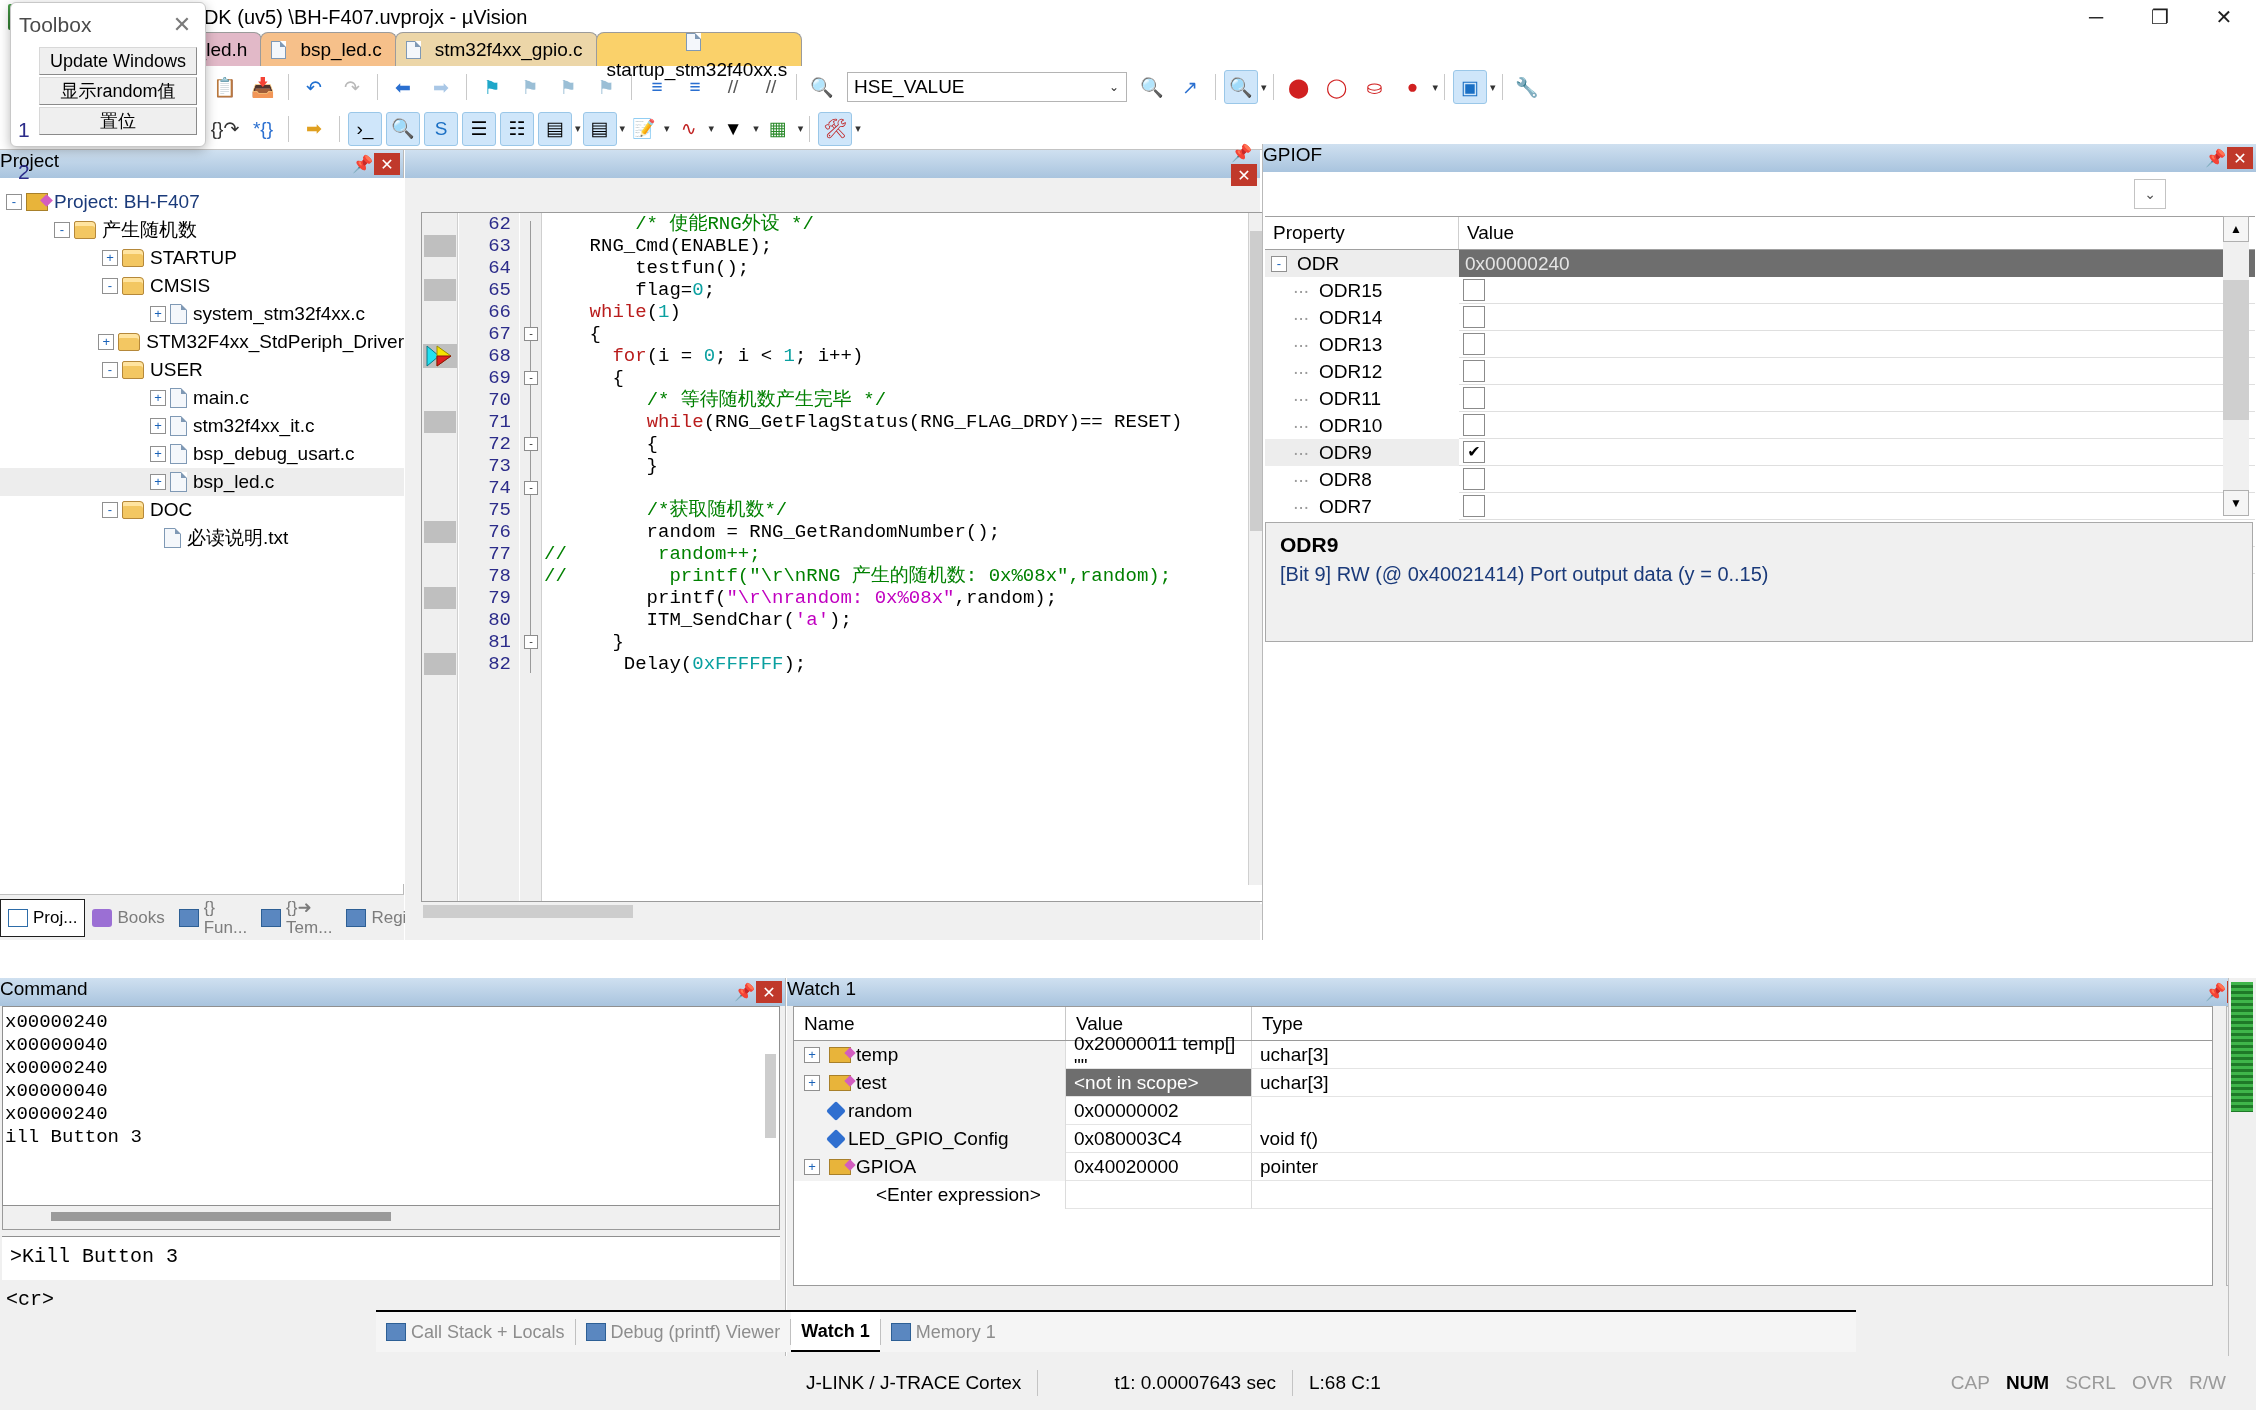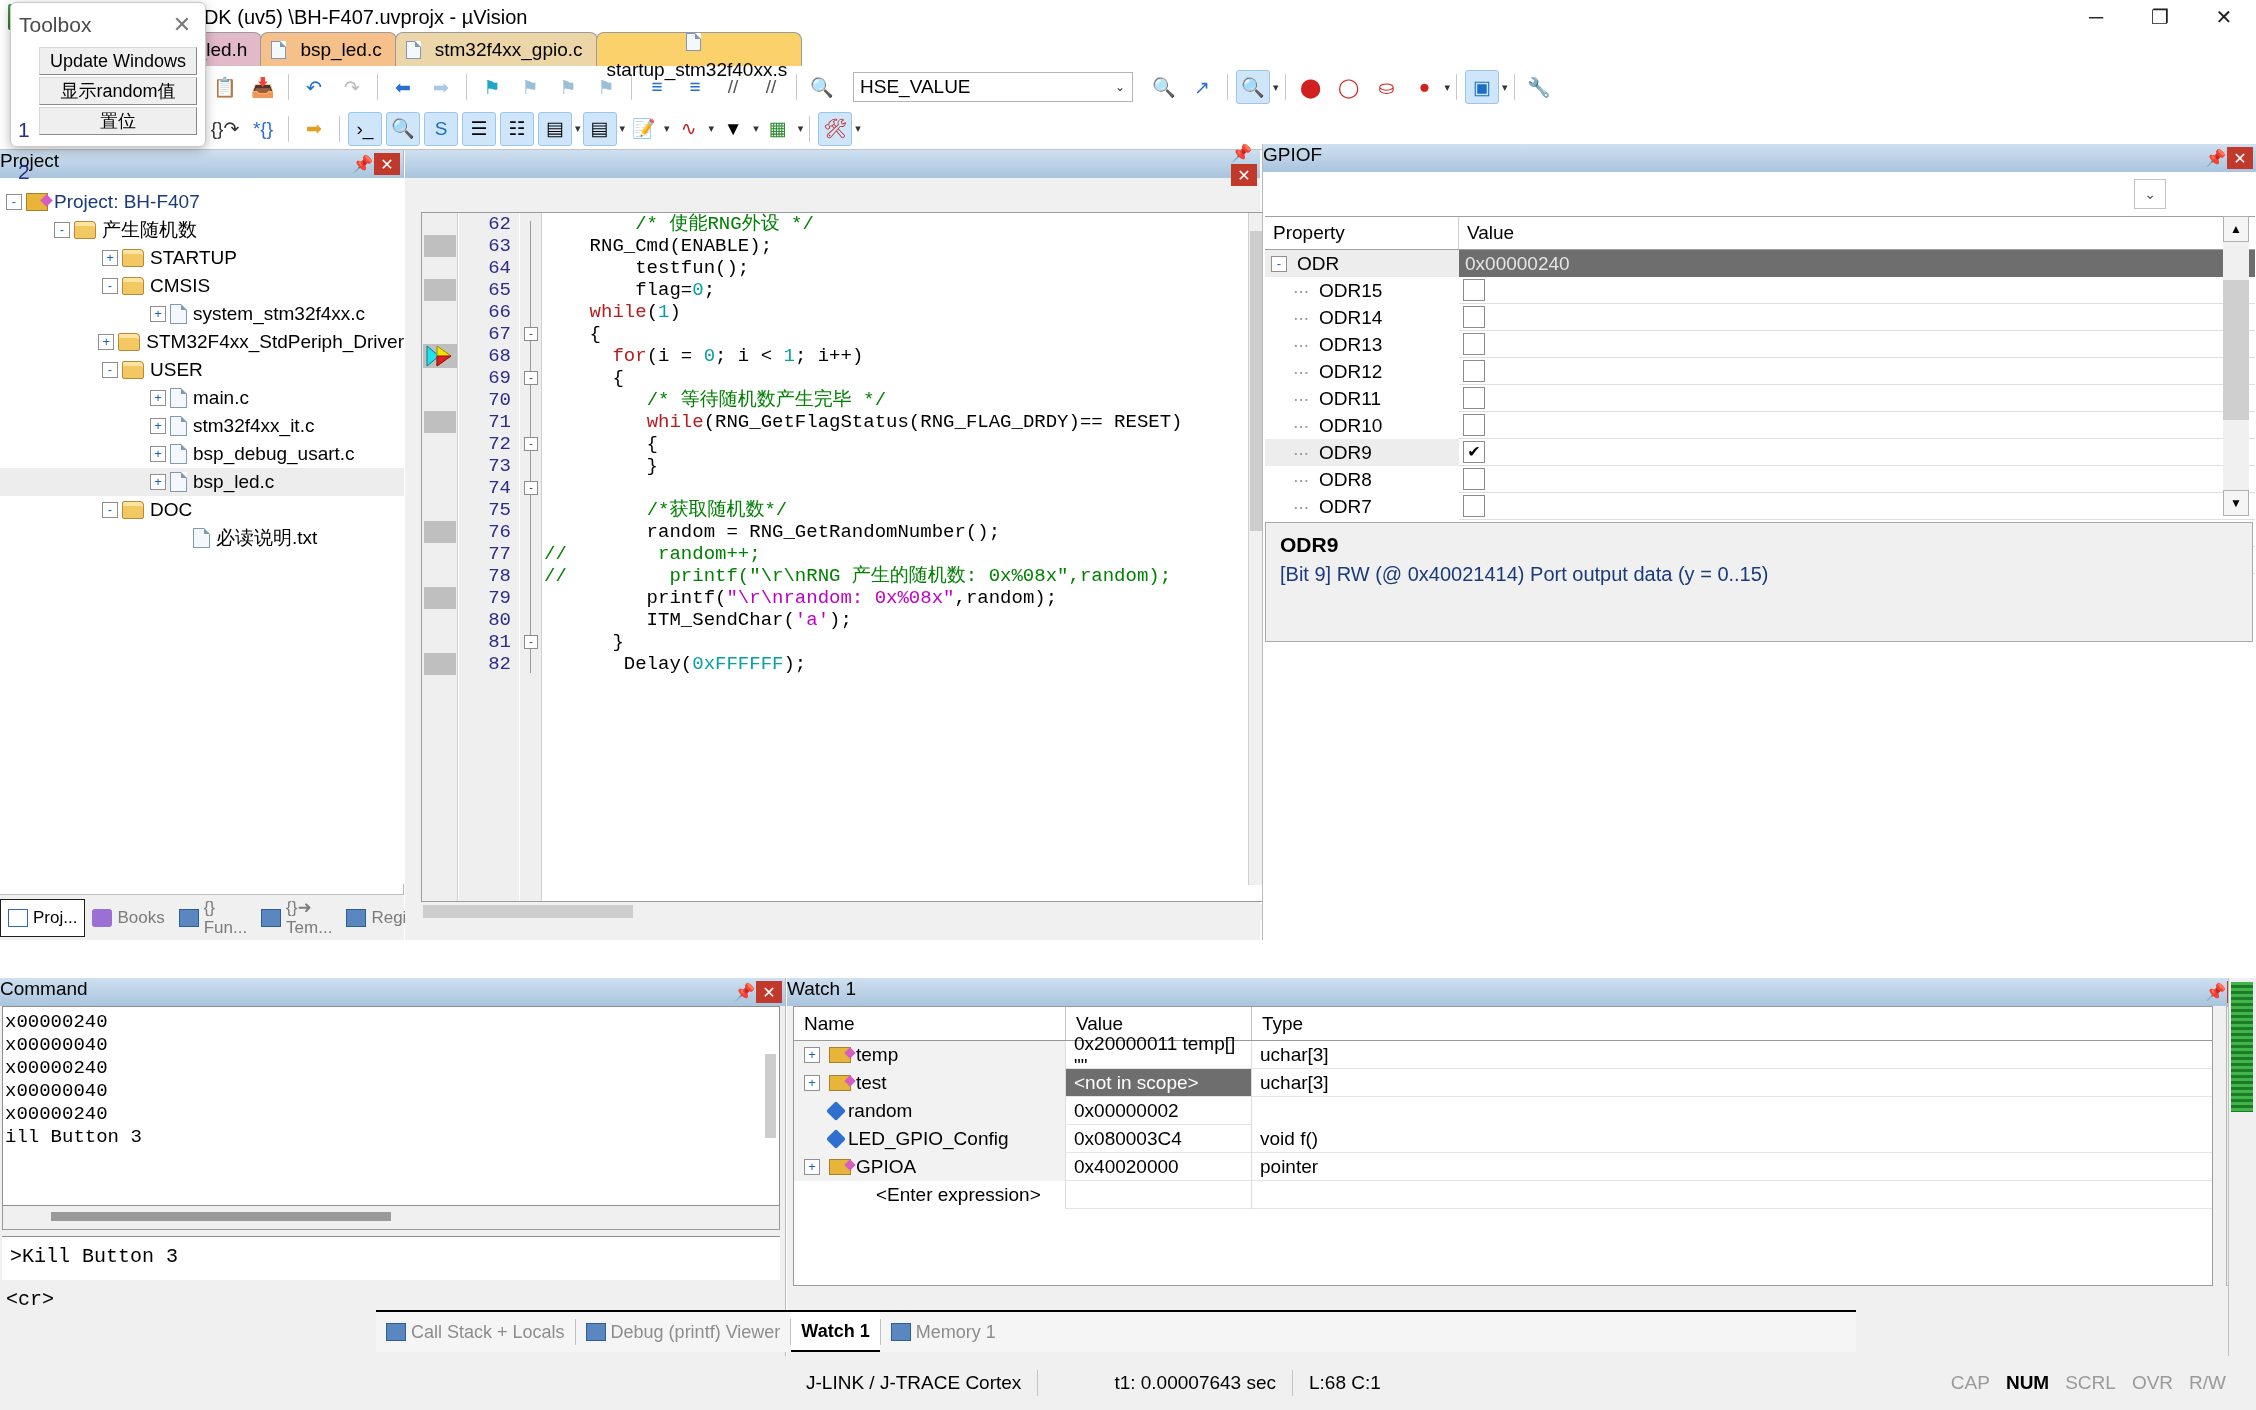--- a/index.html
+++ b/index.html
@@ -41,21 +41,21 @@
   .toolbar { position:absolute; left:0; width:2256px; background:#ffffff;
              display:flex; align-items:center; padding-left:6px; }
   .tb1 { top:66px; height:42px; }
   .tb2 { top:108px; height:42px; border-bottom:1px solid #c3c3c3; }
   .tbtn { width:34px; height:34px; margin:0 2px; display:flex; align-items:center;
           justify-content:center; font-size:19px; border-radius:3px; position:relative; }
   .tbtn.sel { background:#cfe6fa; border:1px solid #9ac7e8; }
   .tbsep { width:1px; height:26px; background:#c9c9c9; margin:0 6px; }
   .caret { font-size:11px; color:#333; margin-left:1px; }
   .combo { display:flex; align-items:center; height:30px; width:280px;
-           border:1px solid #b4b4b4; background:#fff; margin:0 12px; padding-left:6px; font-size:19px; }
+           border:1px solid #b4b4b4; background:#fff; margin:0 6px; padding-left:6px; font-size:19px; }
   .combo .cval { flex:1; color:#000; }
   .combo .cbtn { width:24px; text-align:center; font-size:12px; color:#333; }
 
   
   .toolbox { position:absolute; left:10px; top:2px; width:196px; height:145px;
              background:#ffffff; border:1px solid #c8c8c8; border-radius:6px;
              box-shadow:0 3px 12px rgba(0,0,0,.28); z-index:90; }
   .toolbox-title { height:44px; display:flex; align-items:center; padding:0 8px;
                    font-size:21px; color:#4a4a4a; }
   .toolbox-close { margin-left:auto; font-size:22px; color:#7a7a7a; width:30px;
@@ -465,21 +465,21 @@
         </div>
         <div class="tnode" style="padding-left: 62px;">
           <span class="guide"></span>
           <span class="guide"></span>
           <span class="guide"></span>
           <span class="guide"></span>
           <span class="exp">-</span>
           <span class="ico folder"></span>
           <span class="tlabel">DOC</span>
         </div>
-        <div class="tnode" style="padding-left: 113px;">
+        <div class="tnode" style="padding-left: 84px;">
           <span class="guide"></span>
           <span class="guide"></span>
           <span class="guide"></span>
           <span class="guide"></span>
           <span class="guide"></span>
           <span class="guide"></span>
           <span style="display:inline-block;width:20px"></span>
           <span class="ico file"></span>
           <span class="tlabel">必读说明.txt</span>
         </div>

